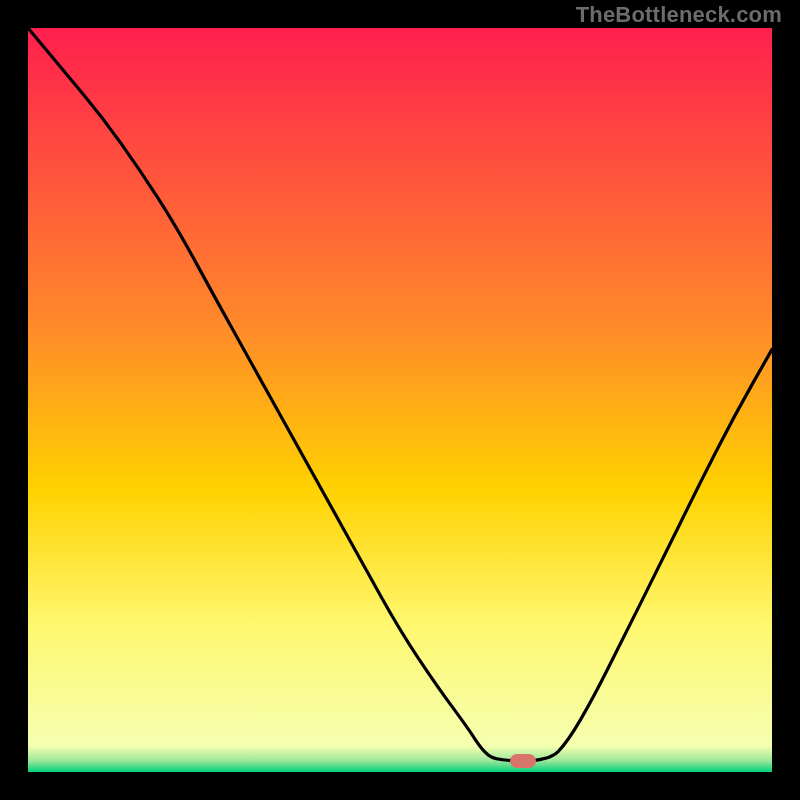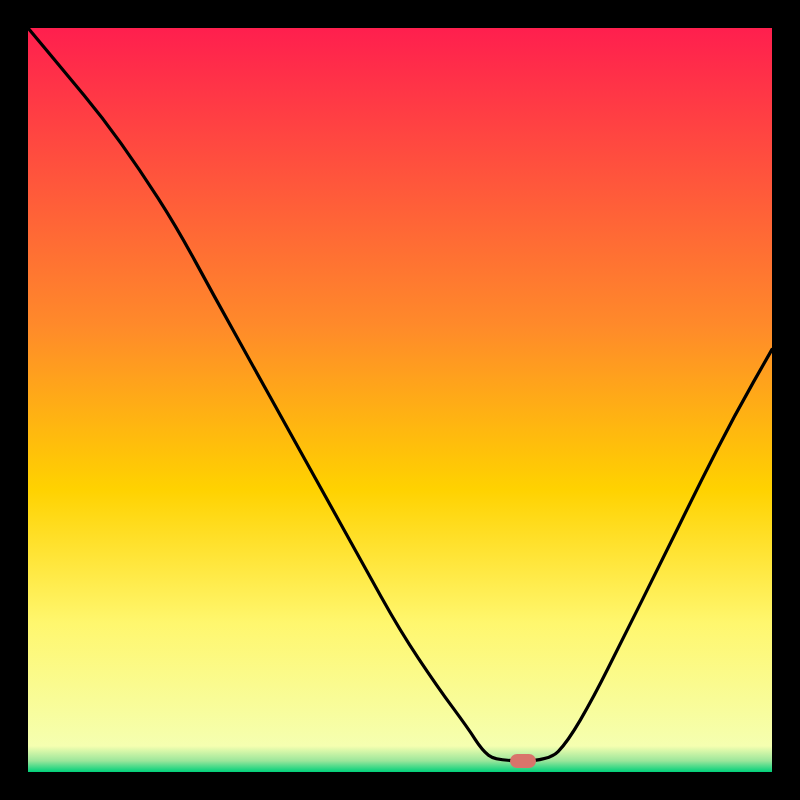--- a/index.html
+++ b/index.html
@@ -49,20 +49,21 @@
     color: #6c6c6c;
     letter-spacing: 0.2px;
     user-select: none;
   }
 </style>
 </head>
 <body>
 
 <div class="stage">
 
+  <div class="watermark">TheBottleneck.com</div>
 
   <div class="plot">
     <div class="gradient" id="gradient" style="background: linear-gradient(rgb(255, 31, 78) 0%, rgb(255, 138, 42) 40%, rgb(255, 210, 0) 62%, rgb(255, 247, 110) 80%, rgb(245, 255, 176) 96.5%, rgb(155, 230, 155) 98.5%, rgb(0, 208, 122) 100%);"></div>
     <svg class="curve" viewBox="0 0 744 744" preserveAspectRatio="none">
       <path id="curvePath" d="M 0.00 0.00 Q 0.00 0.00 18.60 22.32 Q 37.20 44.64 55.80 66.96 Q 74.40 89.28 93.00 115.32 Q 111.60 141.36 130.20 170.38 Q 148.80 199.39 167.40 233.62 Q 186.00 267.84 204.60 301.32 Q 223.20 334.80 241.80 368.28 Q 260.40 401.76 279.00 435.24 Q 297.60 468.72 316.20 502.20 Q 334.80 535.68 353.40 569.16 Q 372.00 602.64 390.60 630.54 Q 409.20 658.44 424.82 679.64 Q 440.45 700.85 447.14 711.26 Q 453.84 721.68 460.54 727.26 Q 467.23 732.84 494.02 732.84 Q 520.80 732.84 530.10 723.54 Q 539.40 714.24 552.42 691.92 Q 565.44 669.60 580.32 639.84 Q 595.20 610.08 613.80 572.88 Q 632.40 535.68 651.00 497.74 Q 669.60 459.79 688.20 423.34 Q 706.80 386.88 725.40 354.14 L 744.00 321.41" fill="none" stroke="#000" stroke-width="3.2" stroke-linecap="round" stroke-linejoin="round"></path>
     </svg>
     <div class="marker" id="marker" style="left: 494.76px; top: 732.84px; background: rgb(217, 116, 107);"></div>
   </div>
 </div>
 

